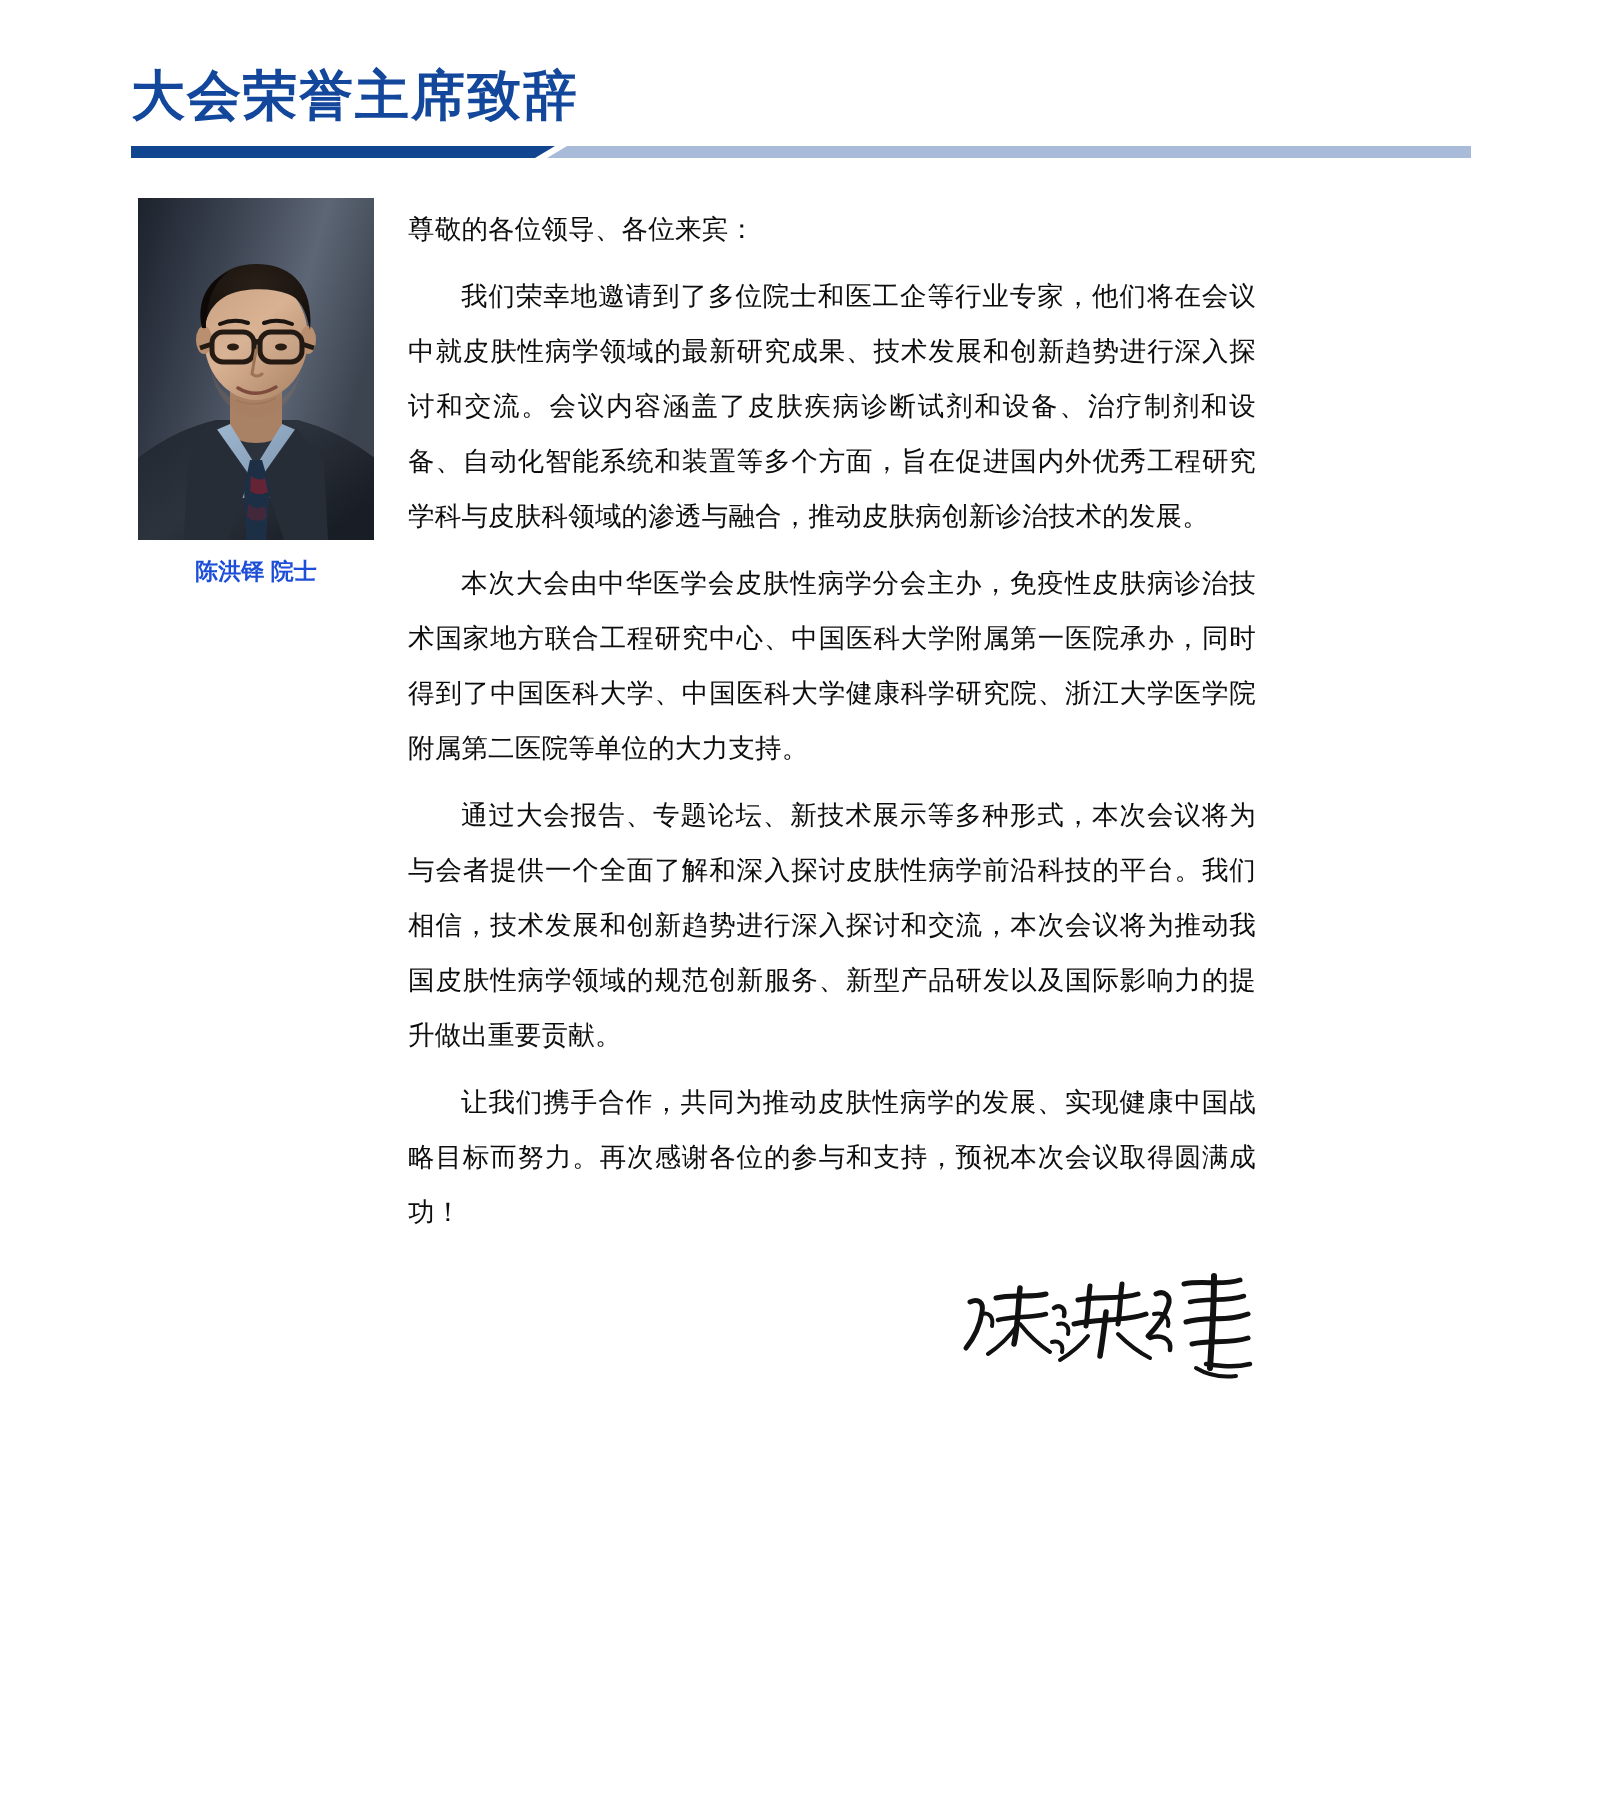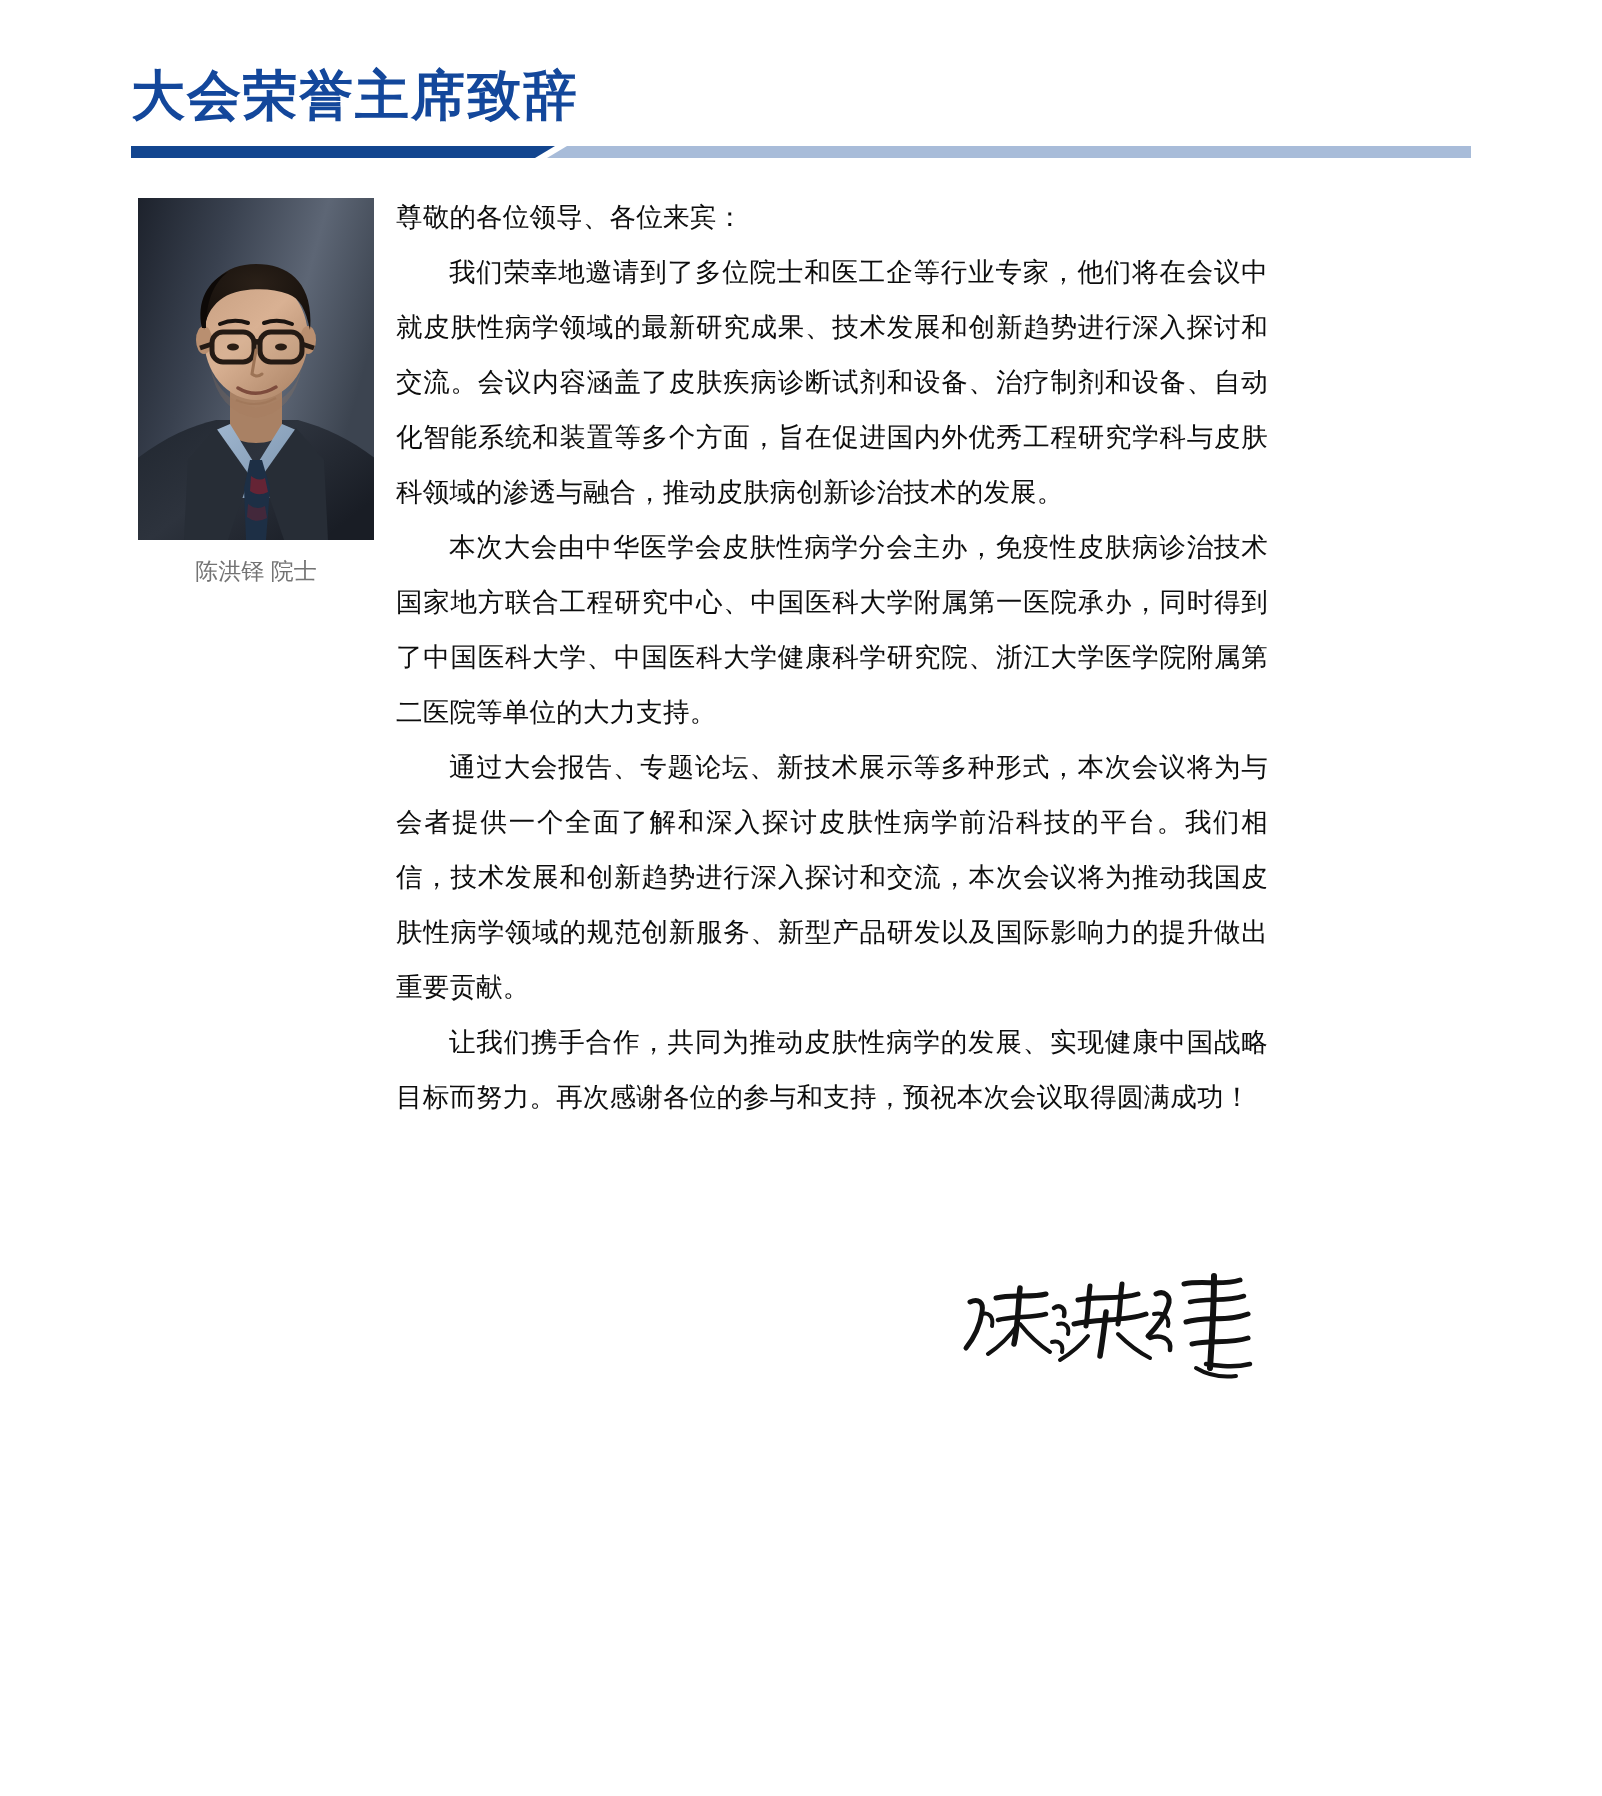--- a/index.html
+++ b/index.html
@@ -65,34 +65,35 @@
     background: #2b3441;
   }
   .portrait svg { display: block; }
 
   .portrait-caption {
     margin-top: 15px;
     width: 236px;
     text-align: center;
     font-size: 23px;
     line-height: 32px;
-    color: #737373;
+    color: #1d4ed8;
     font-family: "Liberation Sans", "DejaVu Sans", sans-serif;
     white-space: nowrap;
+    font-weight: bold;
   }
 
   
   .letter {
     position: absolute;
     left: 396px;
     top: 190px;
     width: 872px;
   }
   .letter p {
-    margin: 0;
+    margin: 12px;
     font-size: 26.5px;
     line-height: 55px;
     color: #0d0d0d;
     text-align: justify;
     text-justify: inter-ideograph;
     letter-spacing: 0.2px;
     font-family: "Liberation Sans", "DejaVu Sans", sans-serif;
   }
   .letter p.salutation {
     text-indent: 0;

